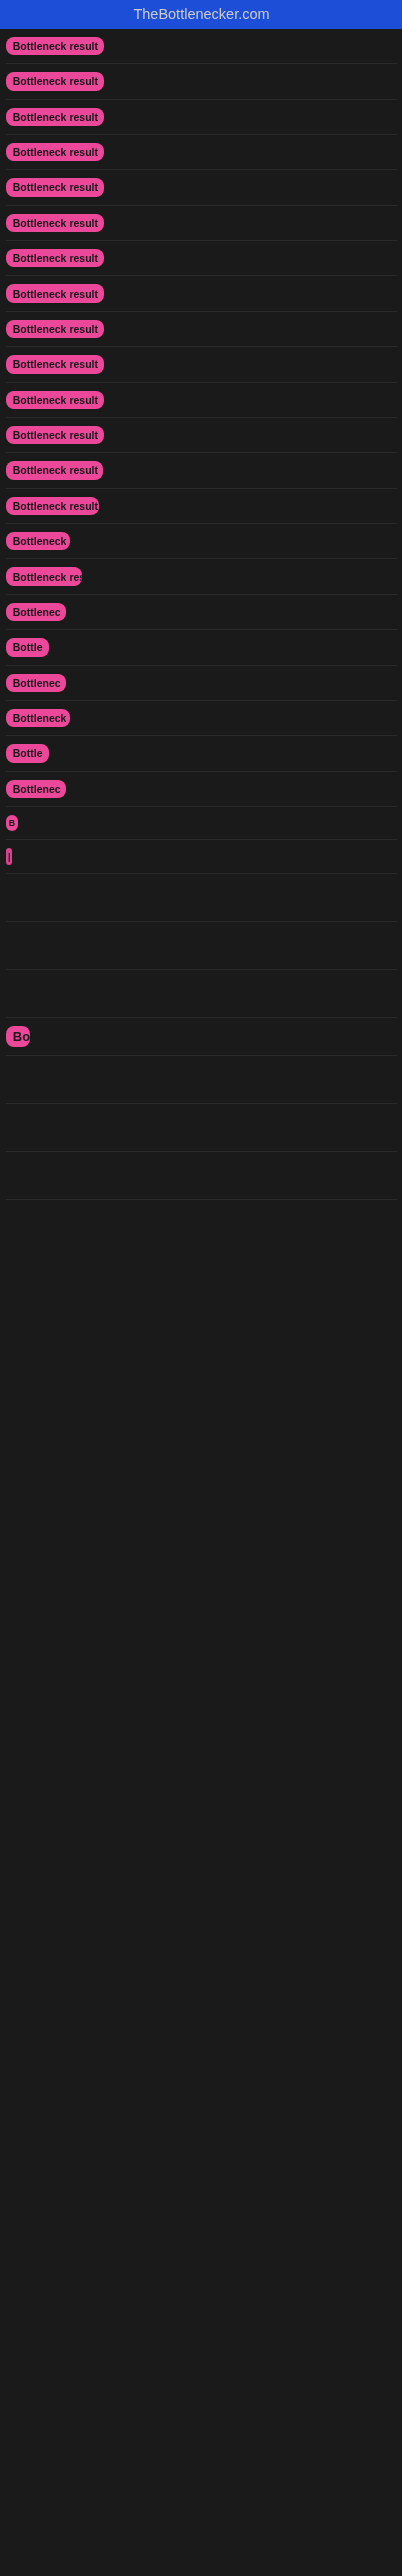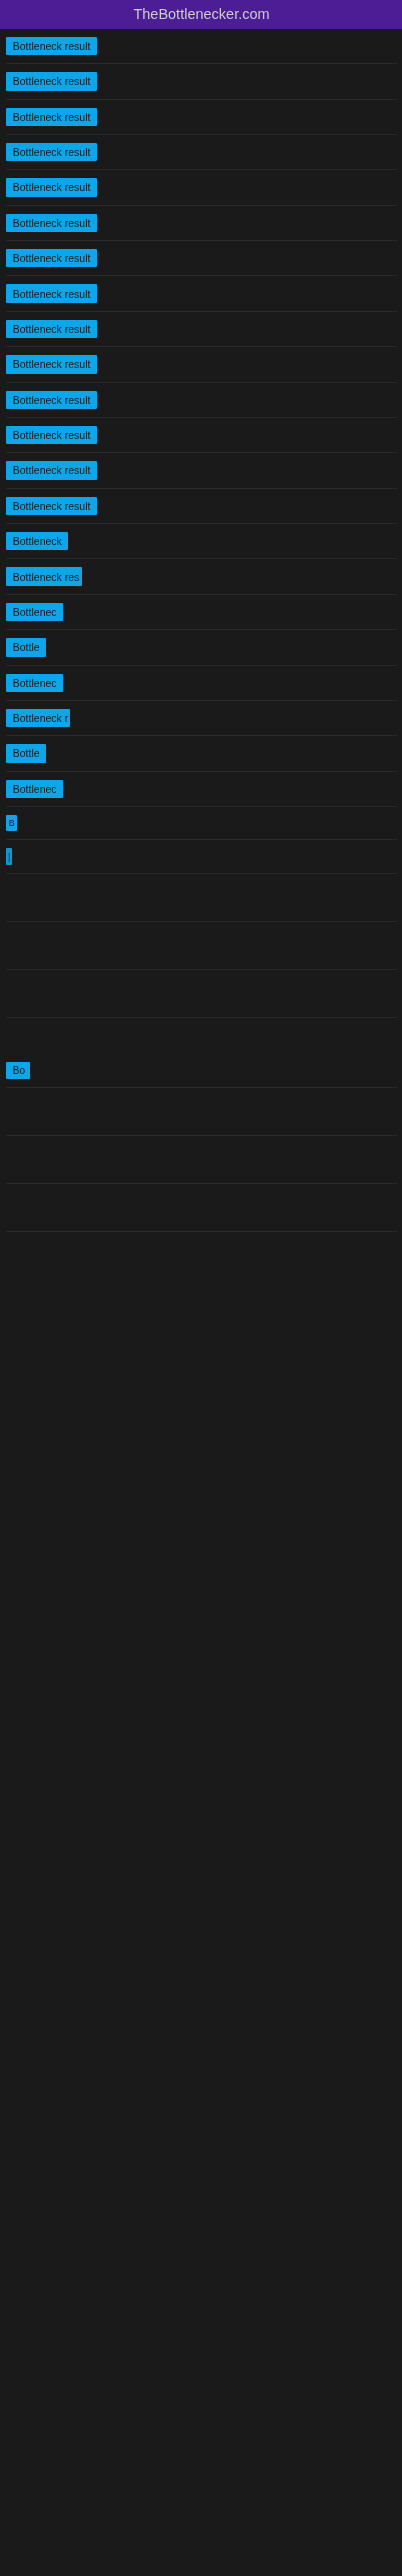--- a/index.html
+++ b/index.html
@@ -14,38 +14,38 @@
       min-height: 2576px;
       font-family: Arial, sans-serif;
       position: relative;
     }
 
     .site-title {
       text-align: center;
       color: #cccccc;
       font-size: 14.5px;
       padding: 6.4px 0;
-      background-color: #4c1d95;
+      background-color: #1d4ed8;
     }
 
     .bottleneck-item {
       margin: 0;
       padding: 8px 0;
       border-bottom: 0.8px solid #2a2a2a;
       display: flex;
       align-items: center;
     }
 
     .bottleneck-badge {
-      background-color: #0ea5e9;
+      background-color: #ec4899;
       color: #1a1a1a;
       font-size: 10.5px;
-      font-weight: normal;
+      font-weight: bold;
       padding: 3.2px 6.4px;
-      border-radius: 1px;
+      border-radius: 8px;
       white-space: nowrap;
       overflow: hidden;
       display: inline-block;
     }
 
     
     .row-1 .bottleneck-badge { max-width: 105px; }
     .row-2 .bottleneck-badge { max-width: 105px; }
     .row-3 .bottleneck-badge { max-width: 105px; }
     .row-4 .bottleneck-badge { max-width: 105px; }
@@ -69,21 +69,21 @@
     .row-22 .bottleneck-badge { max-width: 64px; }
     .row-23 .bottleneck-badge { max-width: 44px; }
     .row-24 .bottleneck-badge { max-width: 60px; }
     .row-25 .bottleneck-badge { max-width: 14.5px; font-size: 8.9px; padding: 3.2px 2.4px; }
     .row-26 .bottleneck-badge { max-width: 8px; font-size: 8.9px; padding: 3.2px 1.6px; opacity: 0.9; }
 
     .row-27 { height: 48px; }
     .row-28 { height: 48px; }
     .row-29 { height: 48px; }
 
-    .row-30 .bottleneck-badge { max-width: 24px; font-size: 10px; margin-top: 36px; }
+    .row-30 .bottleneck-badge { max-width: 24px; font-size: 13px; }
 
     .row-31 { height: 48px; }
     .row-32 { height: 48px; }
     .row-33 { height: 48px; }
 
     .items-container {
       padding: 0 6.4px;
     }
   </style>
 </head>

